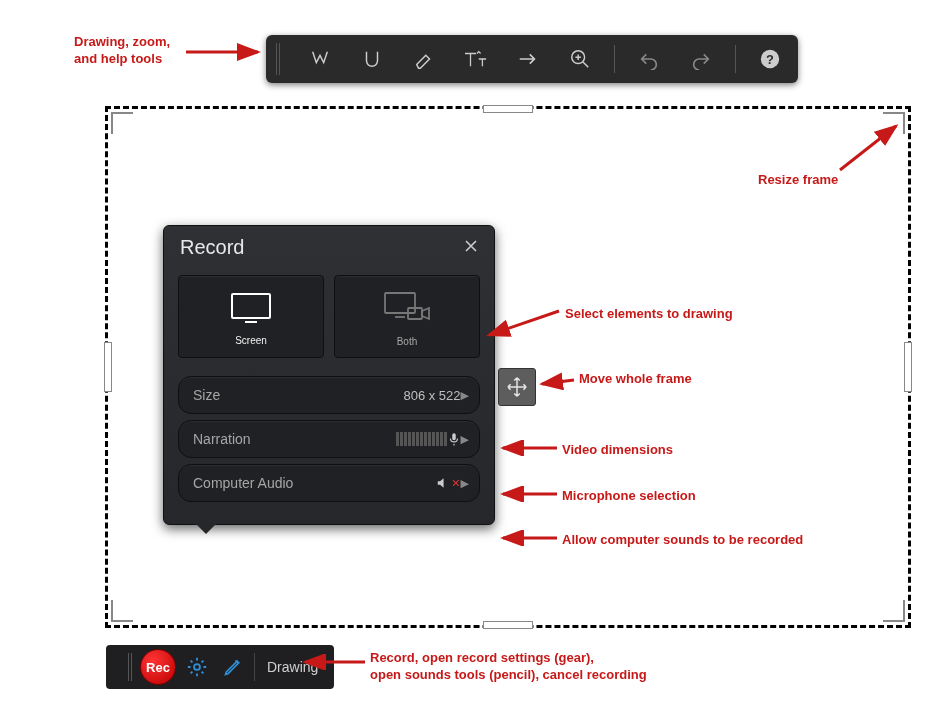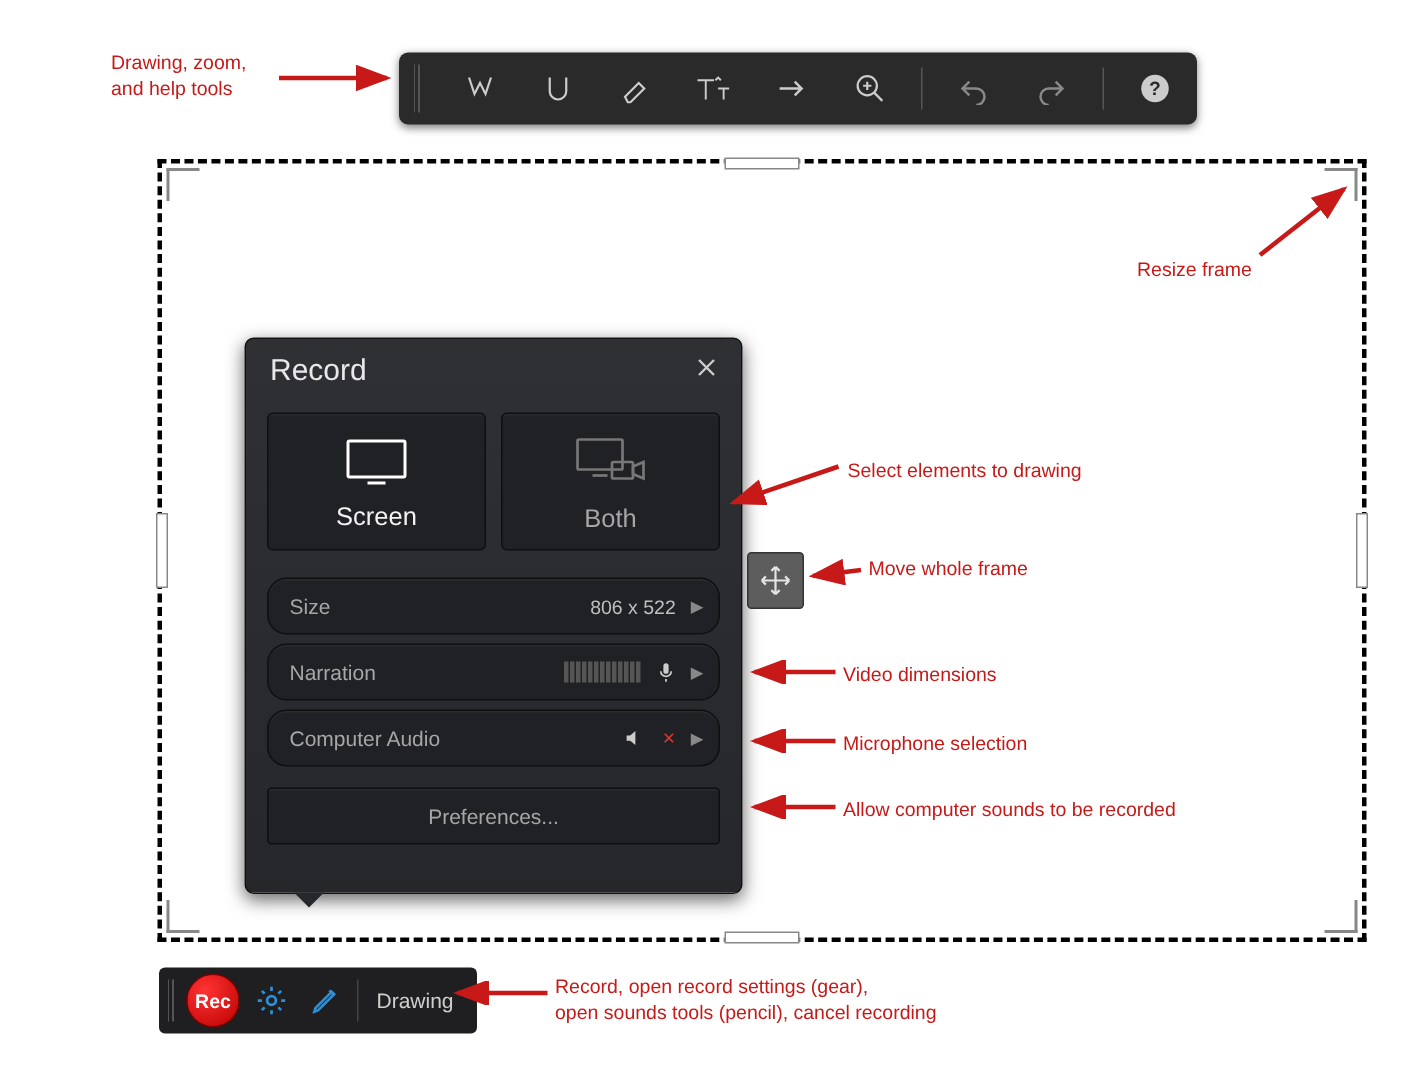--- a/index.html
+++ b/index.html
@@ -9,21 +9,21 @@
   font-family: Arial, Helvetica, sans-serif;
   background: #fff;
   position: relative;
   overflow: hidden;
 }
 
 
 .annotation {
   position: absolute;
   color: #c61918;
-  font-weight: normal;
+  font-weight: bold;
   font-size: 13px;
   line-height: 1.3;
 }
 .arrow-svg { position: absolute; pointer-events: none; }
 
 
 .top-toolbar {
   position: absolute;
   top: 35px;
   left: 266px;
@@ -85,21 +85,21 @@
 
 .record-panel {
   position: absolute;
   left: 163px;
   top: 225px;
   width: 332px;
   background: linear-gradient(#2f3033,#26272a);
   border: 1px solid #111;
   border-radius: 6px;
   box-shadow: 0 4px 12px rgba(0,0,0,0.6);
-  padding-bottom: 28px;
+  padding-bottom: 16px;
 }
 .panel-header {
   display: flex;
   align-items: center;
   justify-content: space-between;
   padding: 10px 16px;
   color: #e8e8e8;
   font-size: 20px;
   font-weight: 300;
 }
@@ -117,21 +117,21 @@
   display: flex;
   flex-direction: column;
   align-items: center;
   justify-content: center;
   padding: 14px 4px 10px;
   cursor: pointer;
   box-shadow: inset 0 1px 0 rgba(255,255,255,0.05);
 }
 .source-btn .lbl {
   color: #a6a6a6;
-  font-size: 17px;
+  font-size: 10px;
   margin-top: 10px;
 }
 .source-btn.active .lbl { color: #f2f2f2; }
 
 .setting-row {
   margin: 6px 14px;
   background: #202124;
   border: 1px solid #0f0f0f;
   border-radius: 13px;
   display: flex;
@@ -139,21 +139,20 @@
   justify-content: space-between;
   padding: 10px 10px 10px 14px;
   color: #a6a6a6;
   font-size: 14px;
   cursor: pointer;
   box-shadow: inset 0 1px 0 rgba(255,255,255,0.05);
 }
 .setting-row .row-right {
   display: flex;
   align-items: center;
-  gap: 10px;
   color: #bfbfbf;
   font-size: 13px;
 }
 .chev { color: #888; font-size: 11px; }
 .level-meter {
   display: flex;
   gap: 1px;
 }
 .level-meter span {
   width: 3px;
@@ -203,21 +202,21 @@
 
 
 .bottom-bar {
   position: absolute;
   left: 106px;
   top: 645px;
   background: #1f1f21;
   border-radius: 4px;
   display: flex;
   align-items: center;
-  padding: 4px 4px 4px 6px;
+  padding: 4px 4px 4px 22px;
   gap: 6px;
 }
 .bottom-bar .grip2 {
   width: 6px;
   height: 28px;
   background: repeating-linear-gradient(90deg,#555 0 1px,#1f1f21 1px 3px);
 }
 .rec-btn {
   width: 36px;
   height: 36px;
@@ -403,23 +402,20 @@
     <span>Computer Audio</span>
     <span class="row-right">
       <svg width="16" height="14" viewBox="0 0 24 24" fill="#ccc">
           <path d="M3 9v6h4l6 5V4L7 9H3z"></path>
         </svg>
       <span style="color:#d33;font-size:11px;">✕</span>
       <span class="chev">▶</span>
     </span>
   </div>
 
-  <div class="prefs-row">
-    <span>Preferences...</span>
-  </div>
   <div class="panel-tail"></div>
 </div>
 
 <div class="move-handle">
   <svg width="22" height="22" viewBox="0 0 24 24" fill="none" stroke="#e5e5e5" stroke-width="1.6">
       <path d="M12 2v20M2 12h20M12 2l-3 3M12 2l3 3M12 22l-3 -3M12 22l3 -3M2 12l3 -3M2 12l3 3M22 12l-3 -3M22 12l-3 3"></path>
     </svg>
 </div>
 
 <div class="annotation" style="left:565px; top:306px;">Select elements to drawing</div>

